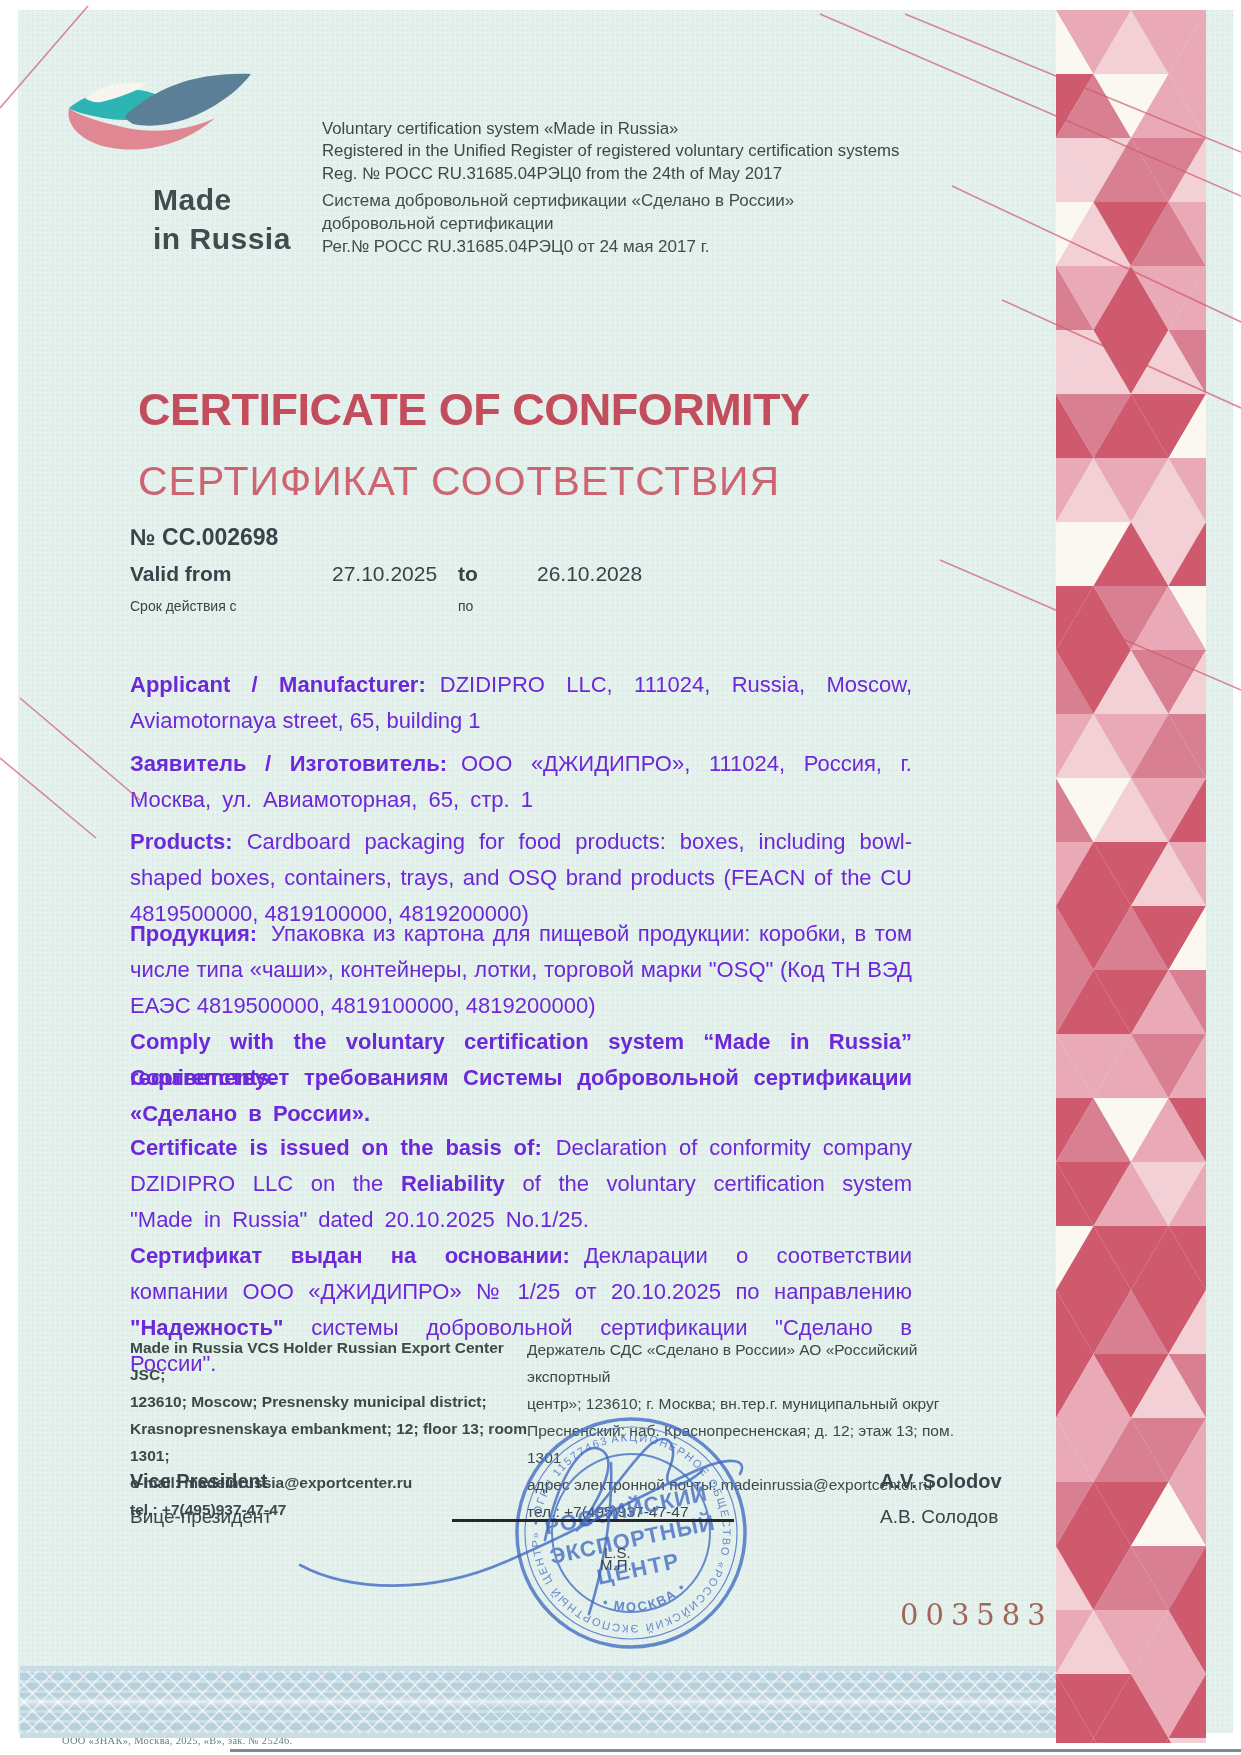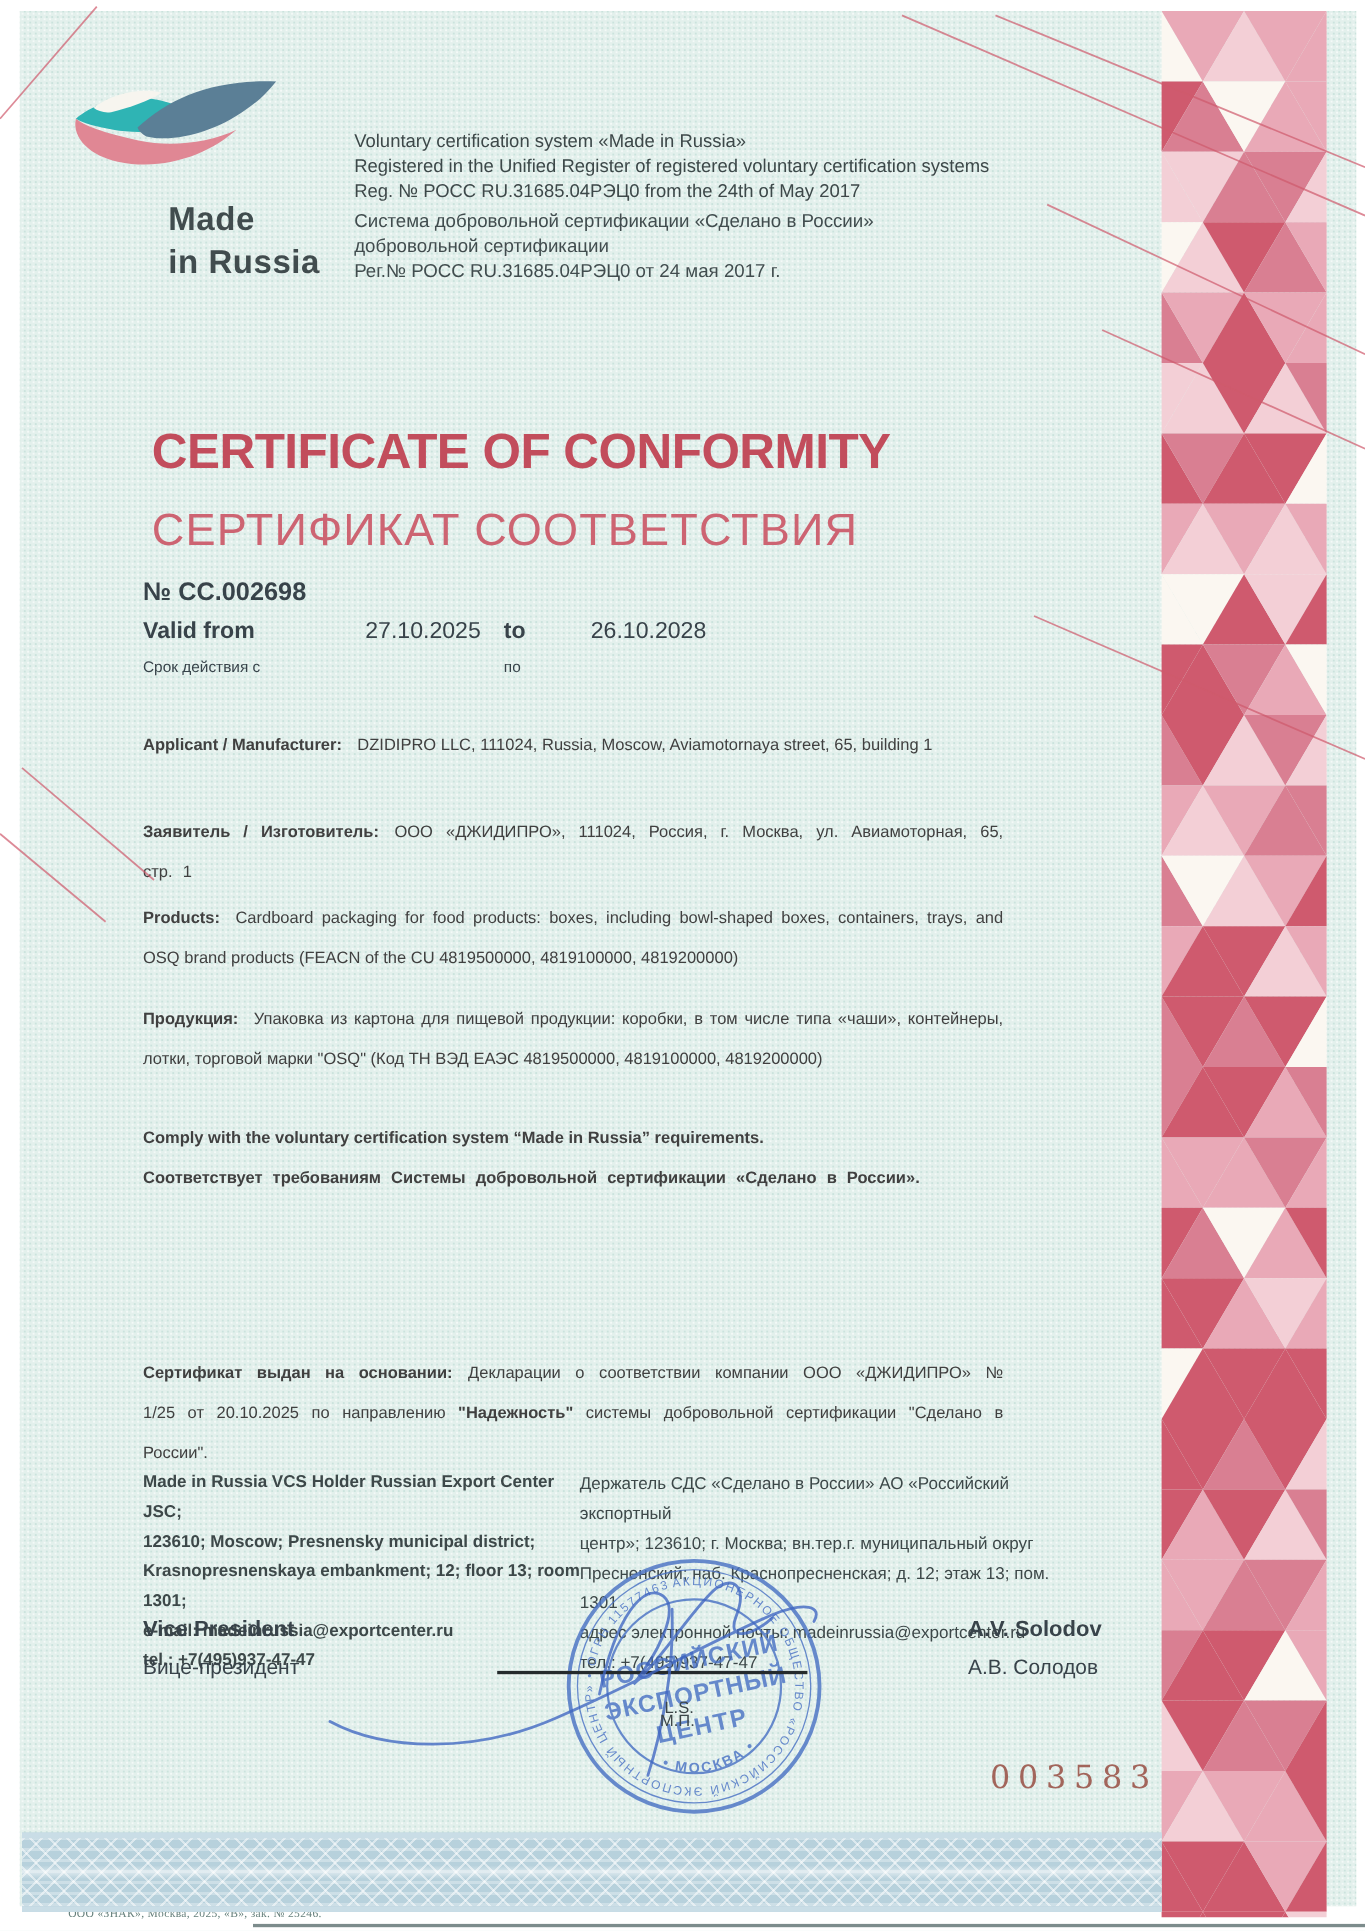--- a/index.html
+++ b/index.html
@@ -14,22 +14,22 @@
   .abs{position:absolute;}
   .hdr-en{font-size:16.8px;line-height:22.4px;font-weight:normal;color:#3d4849;}
   .hdr-ru{font-size:17px;line-height:23px;color:#414c4e;}
   .logo-text{font-size:30px;line-height:39px;font-weight:bold;color:#414c4e;letter-spacing:.5px;}
   .title-en{font-size:45px;font-weight:bold;letter-spacing:-.5px;}
   .title-ru{font-size:41px;font-weight:400;letter-spacing:1px;}
   .cert-no{font-size:23px;font-weight:bold;}
   .vrow{font-size:21px;}
   .vrow-ru{font-size:14px;}
   .b{font-weight:bold;}
-  .para{position:absolute;left:130px;width:782px;font-size:15px;line-height:36px;
-        text-align:justify;color:#404040;}
+  .para{position:absolute;left:130px;width:782px;font-size:22px;line-height:36px;
+        text-align:justify;color:#6d28d9;}
   .para .lbl{font-weight:bold;padding-right:14px;}
   .para .bw{font-weight:bold;}
   .wsp{word-spacing:5px;}
   .semib{font-weight:600;}
   .foot{font-size:15.5px;line-height:27px;color:#3d4849;}
   .foot-b{font-weight:bold;}
   .sig-label-en{font-size:20px;font-weight:bold;}
   .sig-label-ru{font-size:19px;}
   .seal-mark{font-size:15px;color:#3c4648;z-index:9;}
   .sig-line{position:absolute;left:452px;top:1519px;width:282px;height:2.5px;background:#242a2c;z-index:7;}
@@ -333,20 +333,21 @@
 
   <p class="para" style="top:645px;"><span class="lbl">Applicant / Manufacturer:</span><span>DZIDIPRO LLC, 111024, Russia, Moscow, Aviamotornaya street, 65, building 1</span></p>
   <p class="para wsp" style="top:724px;"><span class="lbl">Заявитель / Изготовитель:</span><span>ООО «ДЖИДИПРО», 111024, Россия, г. Москва, ул. Авиамоторная, 65, стр. 1</span></p>
 
   <p class="para" style="top:802px;"><span class="lbl">Products:</span><span>Cardboard packaging for food products: boxes, including bowl-shaped boxes, containers, trays, and OSQ brand products (FEACN of the CU 4819500000, 4819100000, 4819200000)</span></p>
   <p class="para" style="top:894px;"><span class="lbl">Продукция:</span><span>Упаковка из картона для пищевой продукции: коробки, в том числе типа «чаши», контейнеры, лотки, торговой марки "OSQ" (Код ТН ВЭД ЕАЭС 4819500000, 4819100000, 4819200000)</span></p>
 
   <p class="para b" style="top:1002px;">Comply with the voluntary certification system “Made in Russia” requirements.</p>
   <p class="para semib wsp" style="top:1038px;">Соответствует требованиям Системы добровольной сертификации «Сделано в России».</p>
 
+  <p class="para wsp" style="top:1108px;"><span class="lbl">Certificate is issued on the basis of:</span><span>Declaration of conformity company DZIDIPRO LLC on the</span> <span class="bw">Reliability</span> <span>of the voluntary certification system "Made in Russia" dated 20.10.2025 No.1/25.</span></p>
   <p class="para wsp" style="top:1216px;"><span class="lbl">Сертификат выдан на основании:</span><span>Декларации о соответствии компании ООО «ДЖИДИПРО» № 1/25 от 20.10.2025 по направлению</span> <span class="bw">"Надежность"</span> <span>системы добровольной сертификации "Сделано в России".</span></p>
 
   <div class="abs foot foot-b" style="left:130px;top:1334px;width:400px;">
     <div>Made in Russia VCS Holder Russian Export Center JSC;</div>
     <div>123610; Moscow; Presnensky municipal district;</div>
     <div>Krasnopresnenskaya embankment; 12; floor 13; room 1301;</div>
     <div>e-mail: madeinrussia@exportcenter.ru</div>
     <div>tel.: +7(495)937-47-47</div>
   </div>
   <div class="abs foot" style="left:527px;top:1336px;width:430px;">

